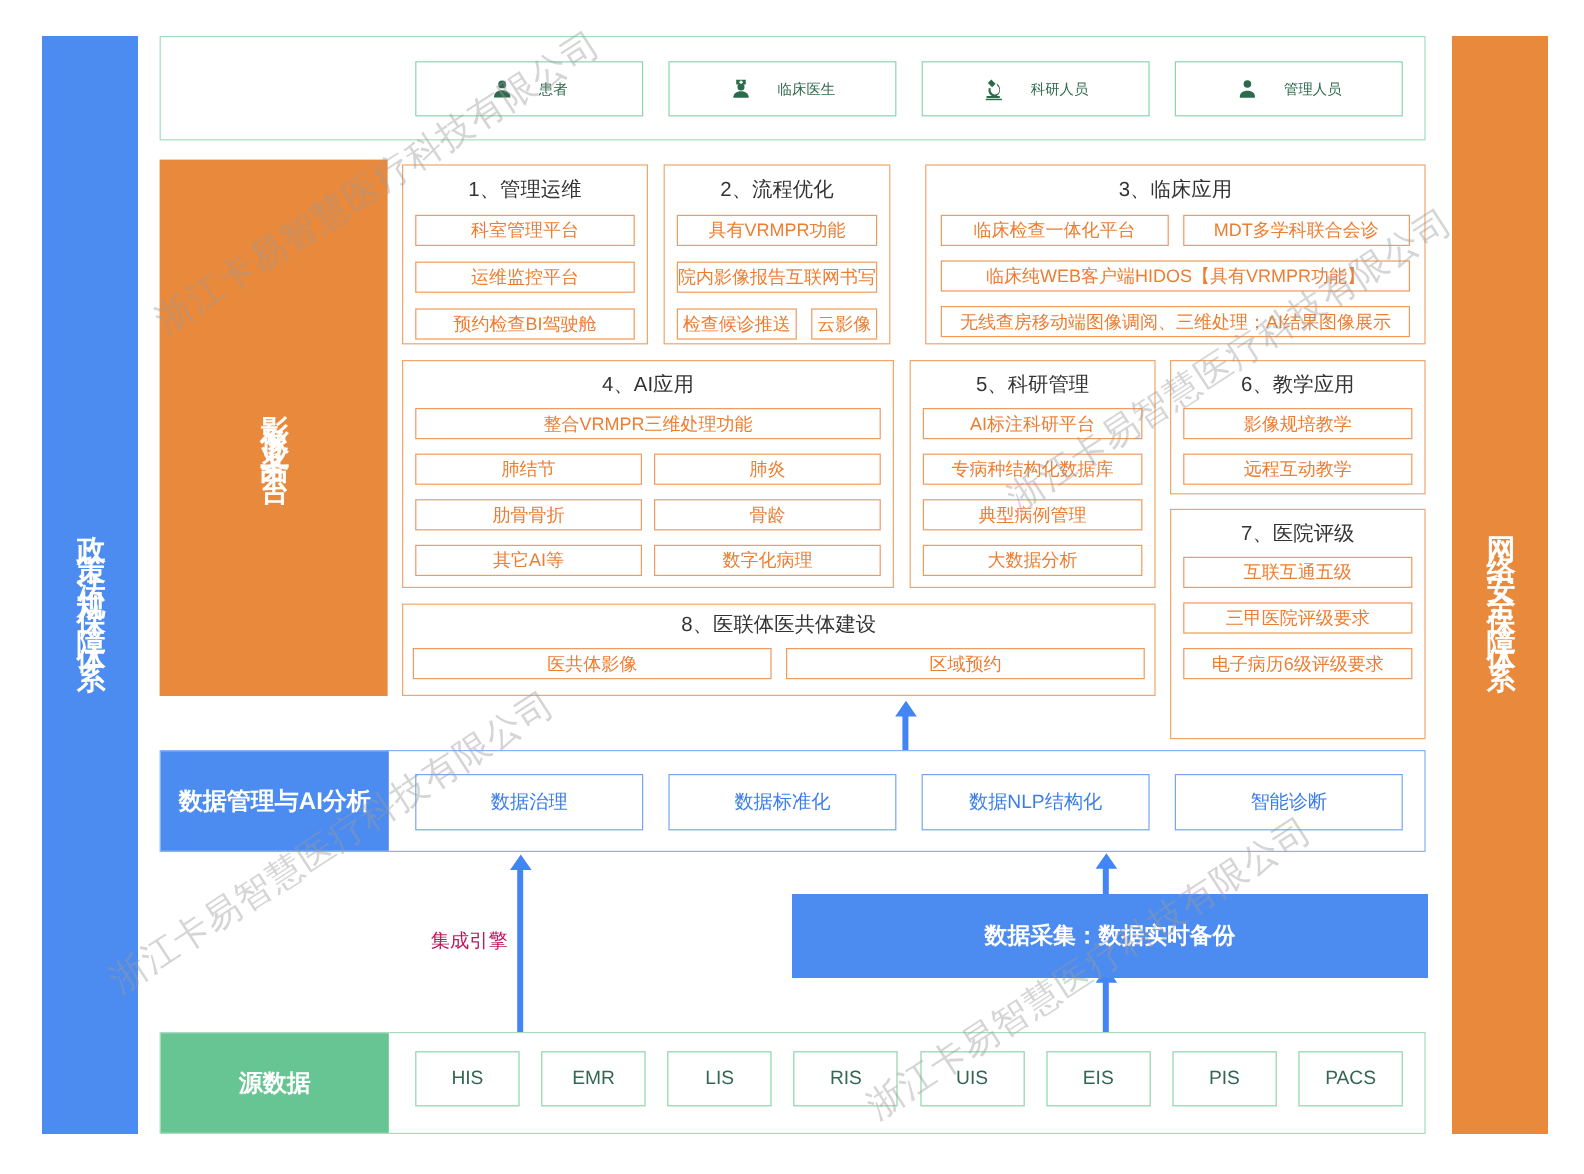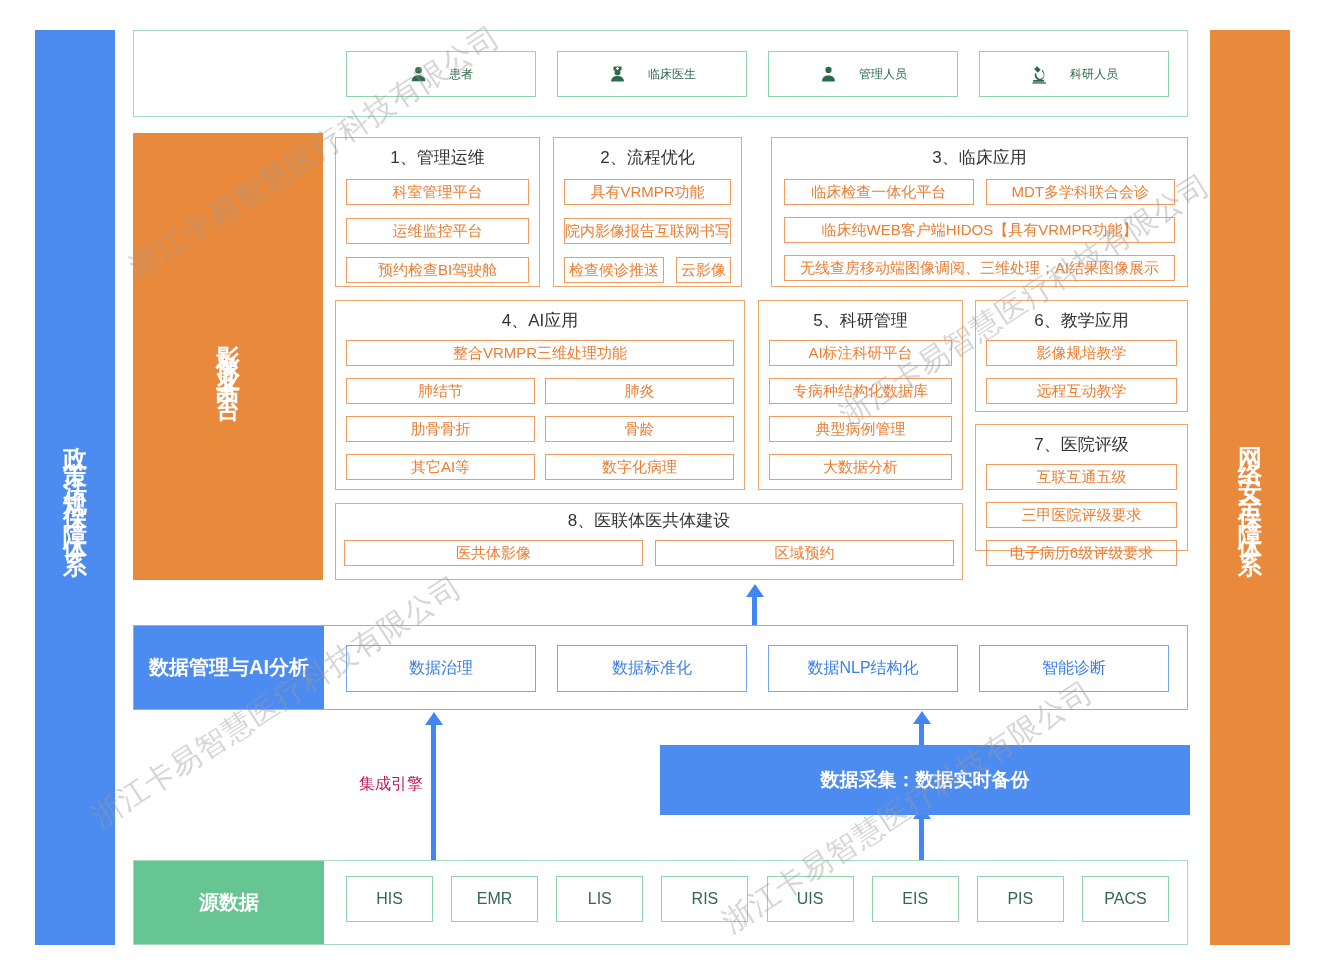--- a/index.html
+++ b/index.html
@@ -52,21 +52,21 @@
   .itm-row .itm{flex:1;}
   .itm-row .w2{flex:1.85;}
   .grid2{display:grid;grid-template-columns:1fr 1fr;gap:12px 10px;}
   #sec1{left:335px;top:137px;width:205px;height:150px;}
   #sec2{left:553px;top:137px;width:189px;height:150px;}
   #sec3{left:771px;top:137px;width:417px;height:150px;}
   #sec3 .sec-body{padding:6px 12px 0;gap:12px;}
   #sec4{left:335px;top:300px;width:410px;height:190px;}
   #sec5{left:758px;top:300px;width:205px;height:190px;}
   #sec6{left:975px;top:300px;width:213px;height:112px;}
-  #sec7{left:975px;top:424px;width:213px;height:127px;}
+  #sec7{left:975px;top:424px;width:213px;height:192px;}
   #sec8{left:335px;top:503px;width:628px;height:77px;}
   #sec8 .sec-title{margin-top:2px;}
   #sec8 .sec-body{padding:4px 8px 0;}
   
   .aline{position:absolute;width:5px;background:var(--arrow);z-index:5;}
   .ahead{position:absolute;width:0;height:0;border-left:9px solid transparent;border-right:9px solid transparent;
          border-bottom:13px solid var(--arrow);z-index:5;}
   
   .collect{position:absolute;left:660px;top:745px;width:530px;height:70px;background:var(--blue);color:#fff;
            font-weight:bold;font-size:19px;display:flex;align-items:center;justify-content:center;z-index:6;}
@@ -103,32 +103,32 @@
             <path d="M5.8 1.6h8.4v4.2H5.8z"></path>
             <circle cx="10" cy="7.8" r="3.1"></circle>
             <path d="M3.2 17.4c0-3.9 3-5.8 6.8-5.8s6.8 1.9 6.8 5.8z"></path>
             <path d="M9.4 2.1h1.2v3.2H9.4z" fill="#fff"></path>
             <path d="M8.4 3.1h3.2v1.2H8.4z" fill="#fff"></path>
           </svg>
         <span>临床医生</span>
       </div>
       <div class="ubox">
         <svg width="19" height="19" viewBox="0 0 20 20">
-            <circle cx="10" cy="5.2" r="3.3"></circle>
-            <path d="M3.4 17.4v-1.4c0-3.1 3-4.9 6.6-4.9s6.6 1.8 6.6 4.9v1.4z"></path>
-          </svg>
-        <span>管理人员</span>
-      </div>
-      <div class="ubox">
-        <svg width="19" height="19" viewBox="0 0 20 20">
             <path d="M7.4 1.3 11.2 5.1 8.2 8.1 4.4 4.3z"></path>
             <path d="M12.1 4.6c2.9 1.9 3.9 5.7 2.4 8.6-.6 1.1-1.5 2-2.5 2.6h2.9v1.7H3.3v-1.7h5C5.6 14.6 4.3 11.5 5.3 8.7l1.7.6c-.7 2 .4 4.2 2.4 4.9 2 .7 4.2-.4 4.9-2.4.6-1.7 0-3.6-1.4-4.7z"></path>
             <path d="M2.6 18.2h14.2v1.4H2.6z"></path>
           </svg>
         <span>科研人员</span>
+      </div>
+      <div class="ubox">
+        <svg width="19" height="19" viewBox="0 0 20 20">
+            <circle cx="10" cy="5.2" r="3.3"></circle>
+            <path d="M3.4 17.4v-1.4c0-3.1 3-4.9 6.6-4.9s6.6 1.8 6.6 4.9v1.4z"></path>
+          </svg>
+        <span>管理人员</span>
       </div>
     </div>
   </div>
 
   <div class="plabel">
     <span>影像业务中台</span>
   </div>
 
   <div class="sec" id="sec1">
     <div class="sec-title">1、管理运维</div>

